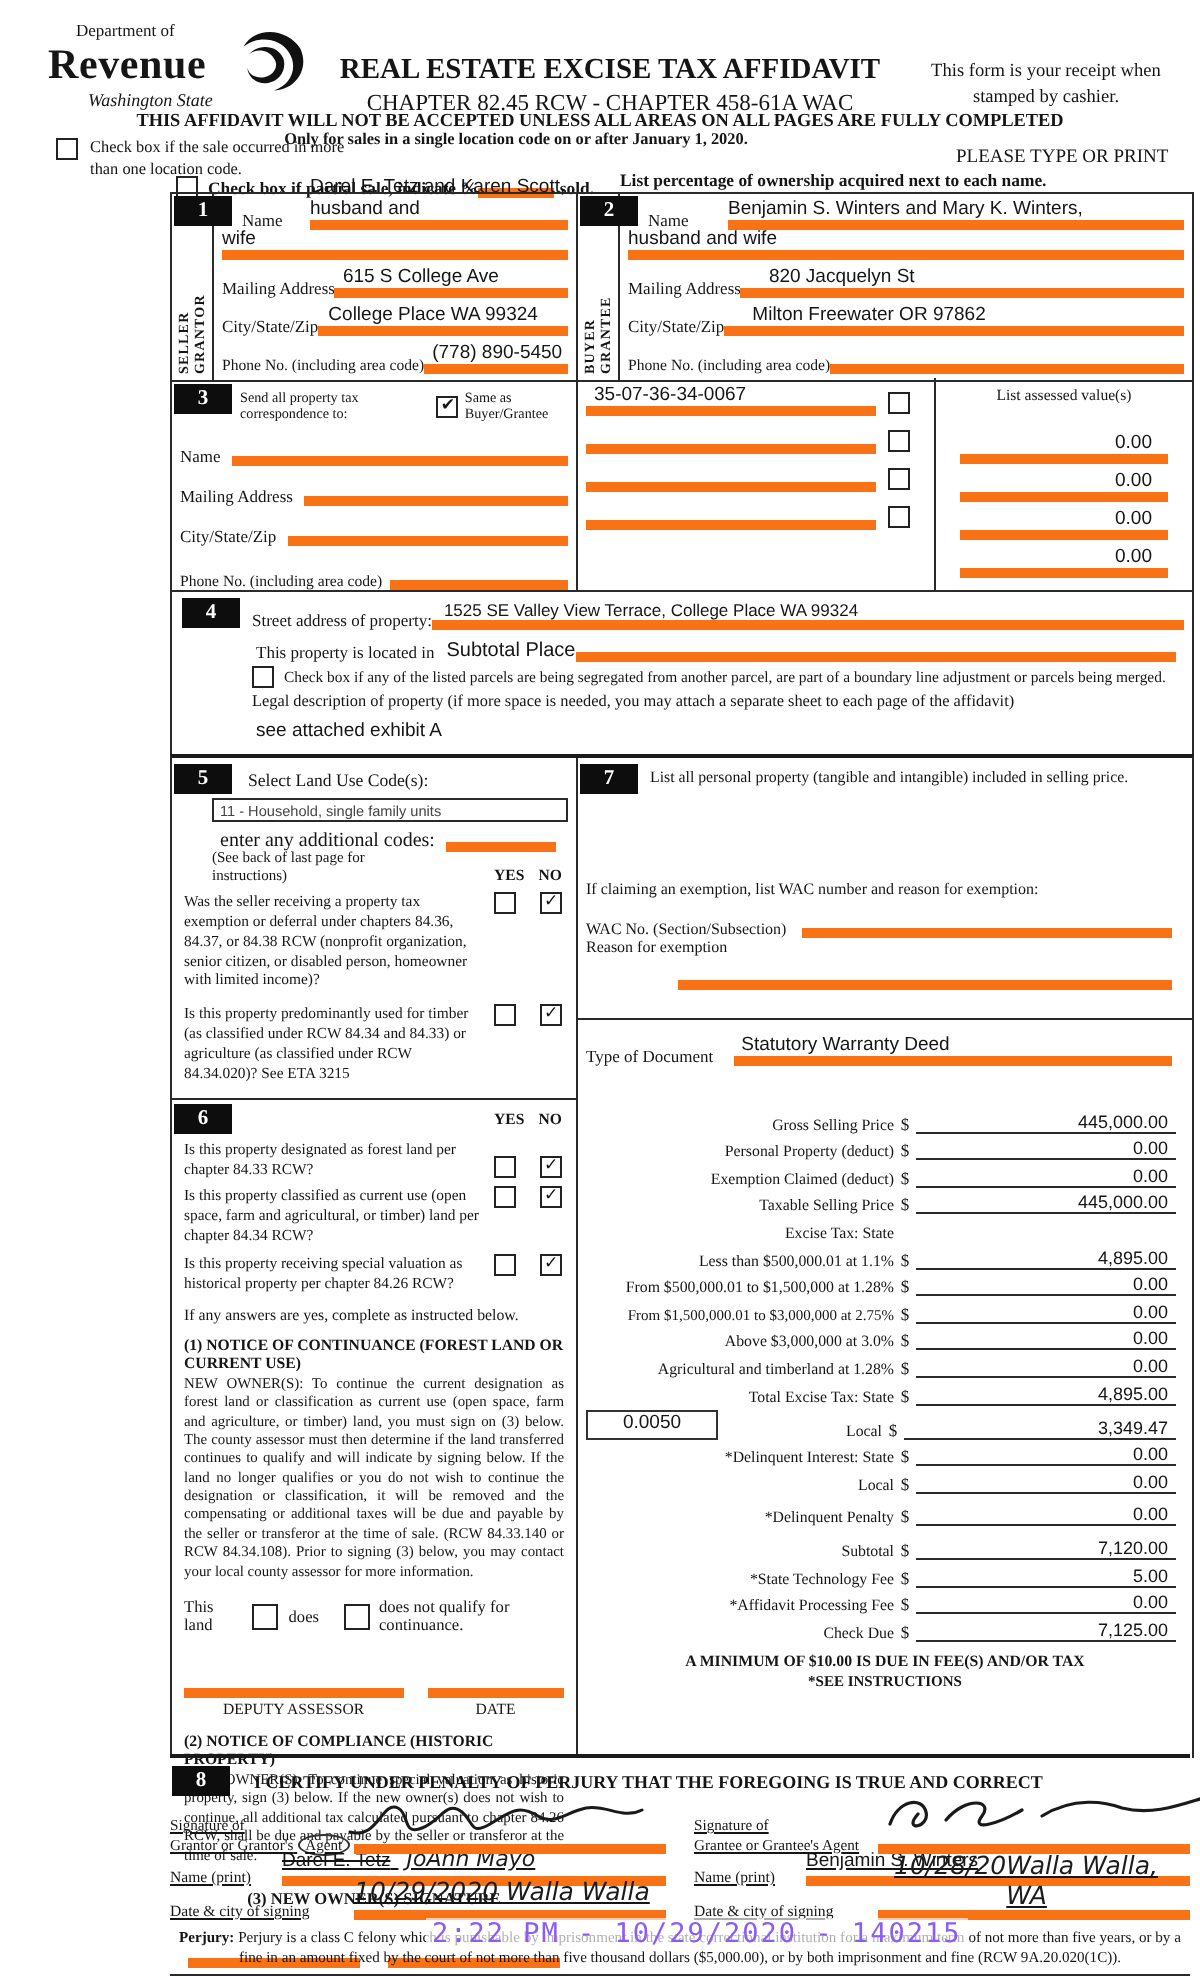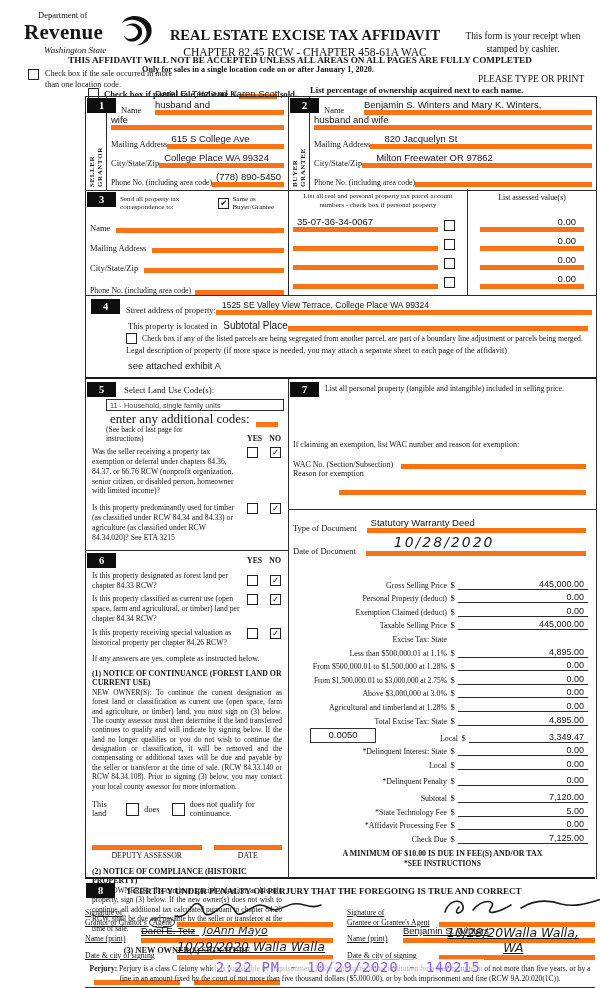--- a/index.html
+++ b/index.html
@@ -162,21 +162,20 @@
           <span class="lbl">City/State/Zip</span>
           <span class="u flex1" style="margin-left:6px;height:11px;"></span>
         </div>
       <div class="frow" style="height:22px;">
           <span class="lbl" style="font-size:7.8px;">Phone No. (including area code)</span>
           <span class="u flex1" style="margin-left:4px;height:11px;"></span>
         </div>
     </div>
 
     <div style="width:178px;border-right:1px solid #2a2a2a;display:flex;flex-direction:column;">
-      <div class="center" style="font-size:7.1px;line-height:1.25;padding:3px 6px 0 6px;height:21px;">List all real and personal property tax parcel account numbers - check box if personal property</div>
       <div class="frow" style="height:19px;">
           <span class="val u flex1" style="padding-left:4px;">35-07-36-34-0067</span>
           <span class="cb" style="margin:0 8px 1px 6px;"></span>
         </div>
       <div class="frow" style="height:19px;">
           <span class="val u flex1"></span>
           <span class="cb" style="margin:0 8px 1px 6px;"></span>
         </div>
       <div class="frow" style="height:19px;">
           <span class="val u flex1"></span>
@@ -227,53 +226,53 @@
   <div class="abs" style="left:85px;top:377px;width:510px;height:500px;border-left:1px solid #2a2a2a;border-right:1px solid #2a2a2a;border-top:2px solid #1a1a1a;display:flex;">
 
     <div style="width:202px;border-right:1px solid #2a2a2a;display:flex;flex-direction:column;">
 
       <div class="row" style="height:20px;padding-top:3px;align-items:center;">
         <span class="numbox" style="margin-left:1px;">5</span>
         <span style="font-size:8.8px;margin-left:8px;">Select Land Use Code(s):</span>
       </div>
       <div style="border:1px solid #2a2a2a;height:14px;margin:2px 4px 0 20px;font-family:'Liberation Sans',sans-serif;font-size:7.3px;color:#444;padding:1px 0 0 3px;">11 - Household, single family units</div>
       <div class="frow" style="height:16px;margin-left:20px;">
-        <span class="lbl" style="font-size:13px;flex:0 0 auto;">enter any additional codes:</span>
+        <span class="lbl" style="font-size:10px;flex:0 0 auto;">enter any additional codes:</span>
         <span class="u flex1" style="height:10px;margin:0 6px;"></span>
       </div>
       <div class="row" style="height:16px;margin:0 7px 0 20px;justify-content:space-between;align-items:flex-end;gap:40px;">
         <span style="font-size:7.5px;">(See back of last page for instructions)</span>
         <span class="cbpair bold" style="font-size:7.8px;">
             <span>YES</span>
             <span>NO</span>
           </span>
       </div>
       <div class="row" style="margin:4px 7px 0 6px;align-items:flex-start;">
-        <span class="q flex1">Was the seller receiving a property tax exemption or deferral under chapters 84.36, 84.37, or 66.76 RCW (nonprofit organization, senior citizen, or disabled person, homeowner with limited income)?</span>
+        <span class="q flex1">Was the seller receiving a property tax exemption or deferral under chapters 84.36, 84.37, or 84.38 RCW (nonprofit organization, senior citizen, or disabled person, homeowner with limited income)?</span>
         <span class="cbpair">
             <span class="cb"></span>
             <span class="cb">✓</span>
           </span>
       </div>
       <div class="row" style="margin:7px 7px 0 6px;align-items:flex-start;">
         <span class="q flex1">Is this property predominantly used for timber (as classified under RCW 84.34 and 84.33) or agriculture (as classified under RCW 84.34.020)? See ETA 3215</span>
         <span class="cbpair">
             <span class="cb"></span>
             <span class="cb">✓</span>
           </span>
       </div>
 
       <div class="row" style="height:19px;border-top:1px solid #2a2a2a;margin-top:7px;padding-top:2px;justify-content:space-between;align-items:center;">
         <span class="numbox" style="margin-left:1px;">6</span>
         <span class="cbpair bold" style="font-size:7.8px;margin-right:7px;">
             <span>YES</span>
             <span>NO</span>
           </span>
       </div>
-      <div class="row" style="margin:3px 7px 0 6px;align-items:center;">
+      <div class="row" style="margin:3px 7px 0 6px;align-items:flex-end;">
         <span class="q flex1">Is this property designated as forest land per chapter 84.33 RCW?</span>
         <span class="cbpair">
             <span class="cb"></span>
             <span class="cb">✓</span>
           </span>
       </div>
       <div class="row" style="margin:4px 7px 0 6px;align-items:flex-start;">
         <span class="q flex1">Is this property classified as current use (open space, farm and agricultural, or timber) land per chapter 84.34 RCW?</span>
         <span class="cbpair">
             <span class="cb"></span>
@@ -329,24 +328,20 @@
         <span style="font-size:8px;flex:0 0 auto;">WAC No. (Section/Subsection)</span>
         <span class="u flex1" style="height:10px;margin-left:8px;"></span>
       </div>
       <div style="margin-left:4px;font-size:8px;height:12px;">Reason for exemption</div>
       <div class="u" style="height:9px;margin:0 10px 0 50px;"></div>
       <div style="border-top:1px solid #2a2a2a;margin-top:14px;"></div>
       <div class="frow" style="height:19px;margin:4px 10px 0 4px;padding:0;">
         <span style="font-size:8.5px;flex:0 0 auto;">Type of Document</span>
         <span class="val u flex1" style="margin-left:10px;padding-left:4px;">Statutory Warranty Deed</span>
       </div>
-      <div class="frow" style="height:23px;margin:0 10px 0 4px;padding:0;">
-        <span style="font-size:8.5px;flex:0 0 auto;">Date of Document</span>
-        <span class="u flex1" style="margin-left:10px;"><span class="hand" style="font-size:14px;margin-left:28px;letter-spacing:2px;">10/28/2020</span></span>
-      </div>
       <div style="height:20px;"></div>
 
       <div class="fr">
           <span class="frl">Gross Selling Price</span>
           <span class="frd">$</span>
           <span class="frv">445,000.00</span>
         </div>
       <div class="fr">
           <span class="frl">Personal Property (deduct)</span>
           <span class="frd">$</span>
@@ -391,21 +386,21 @@
           <span class="frl">Agricultural and timberland at 1.28%</span>
           <span class="frd">$</span>
           <span class="frv">0.00</span>
         </div>
       <div class="fr">
           <span class="frl">Total Excise Tax: State</span>
           <span class="frd">$</span>
           <span class="frv">4,895.00</span>
         </div>
       <div class="fr" style="height:17px;">
-        <span style="width:64px;border:1.5px solid #333;height:13px;text-align:center;font-family:'Liberation Sans',sans-serif;font-size:9.5px;margin-left:21px;flex:0 0 auto;">0.0050</span>
+        <span style="width:64px;border:1.5px solid #333;height:13px;text-align:center;font-family:'Liberation Sans',sans-serif;font-size:9.5px;margin-left:4px;flex:0 0 auto;">0.0050</span>
         <span class="frl" style="width:82px;">Local</span>
         <span class="frd">$</span>
         <span class="frv">3,349.47</span>
       </div>
       <div class="fr">
           <span class="frl">*Delinquent Interest: State</span>
           <span class="frd">$</span>
           <span class="frv">0.00</span>
         </div>
       <div class="fr">

